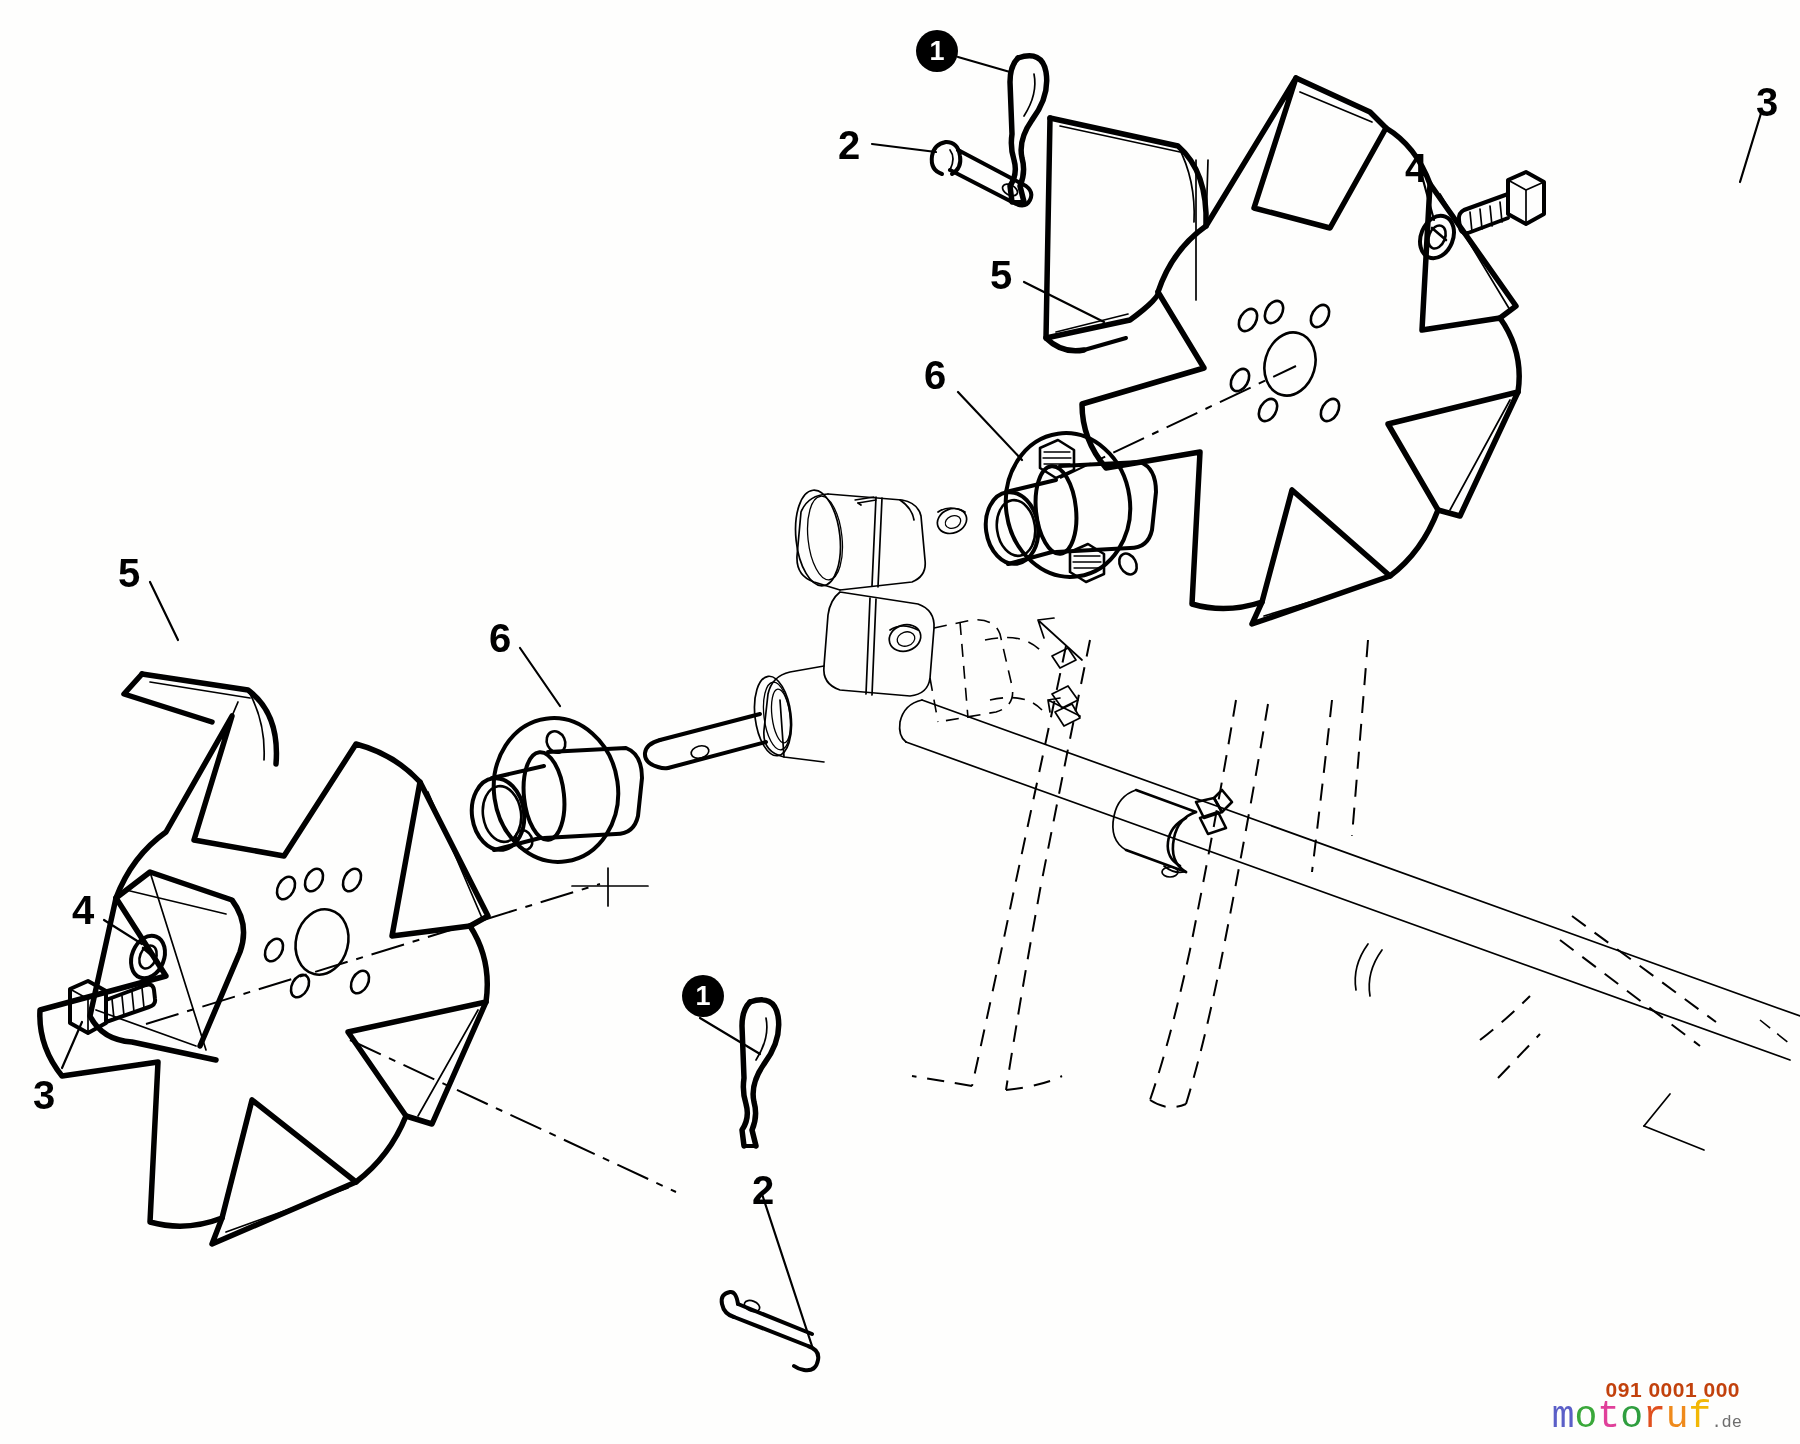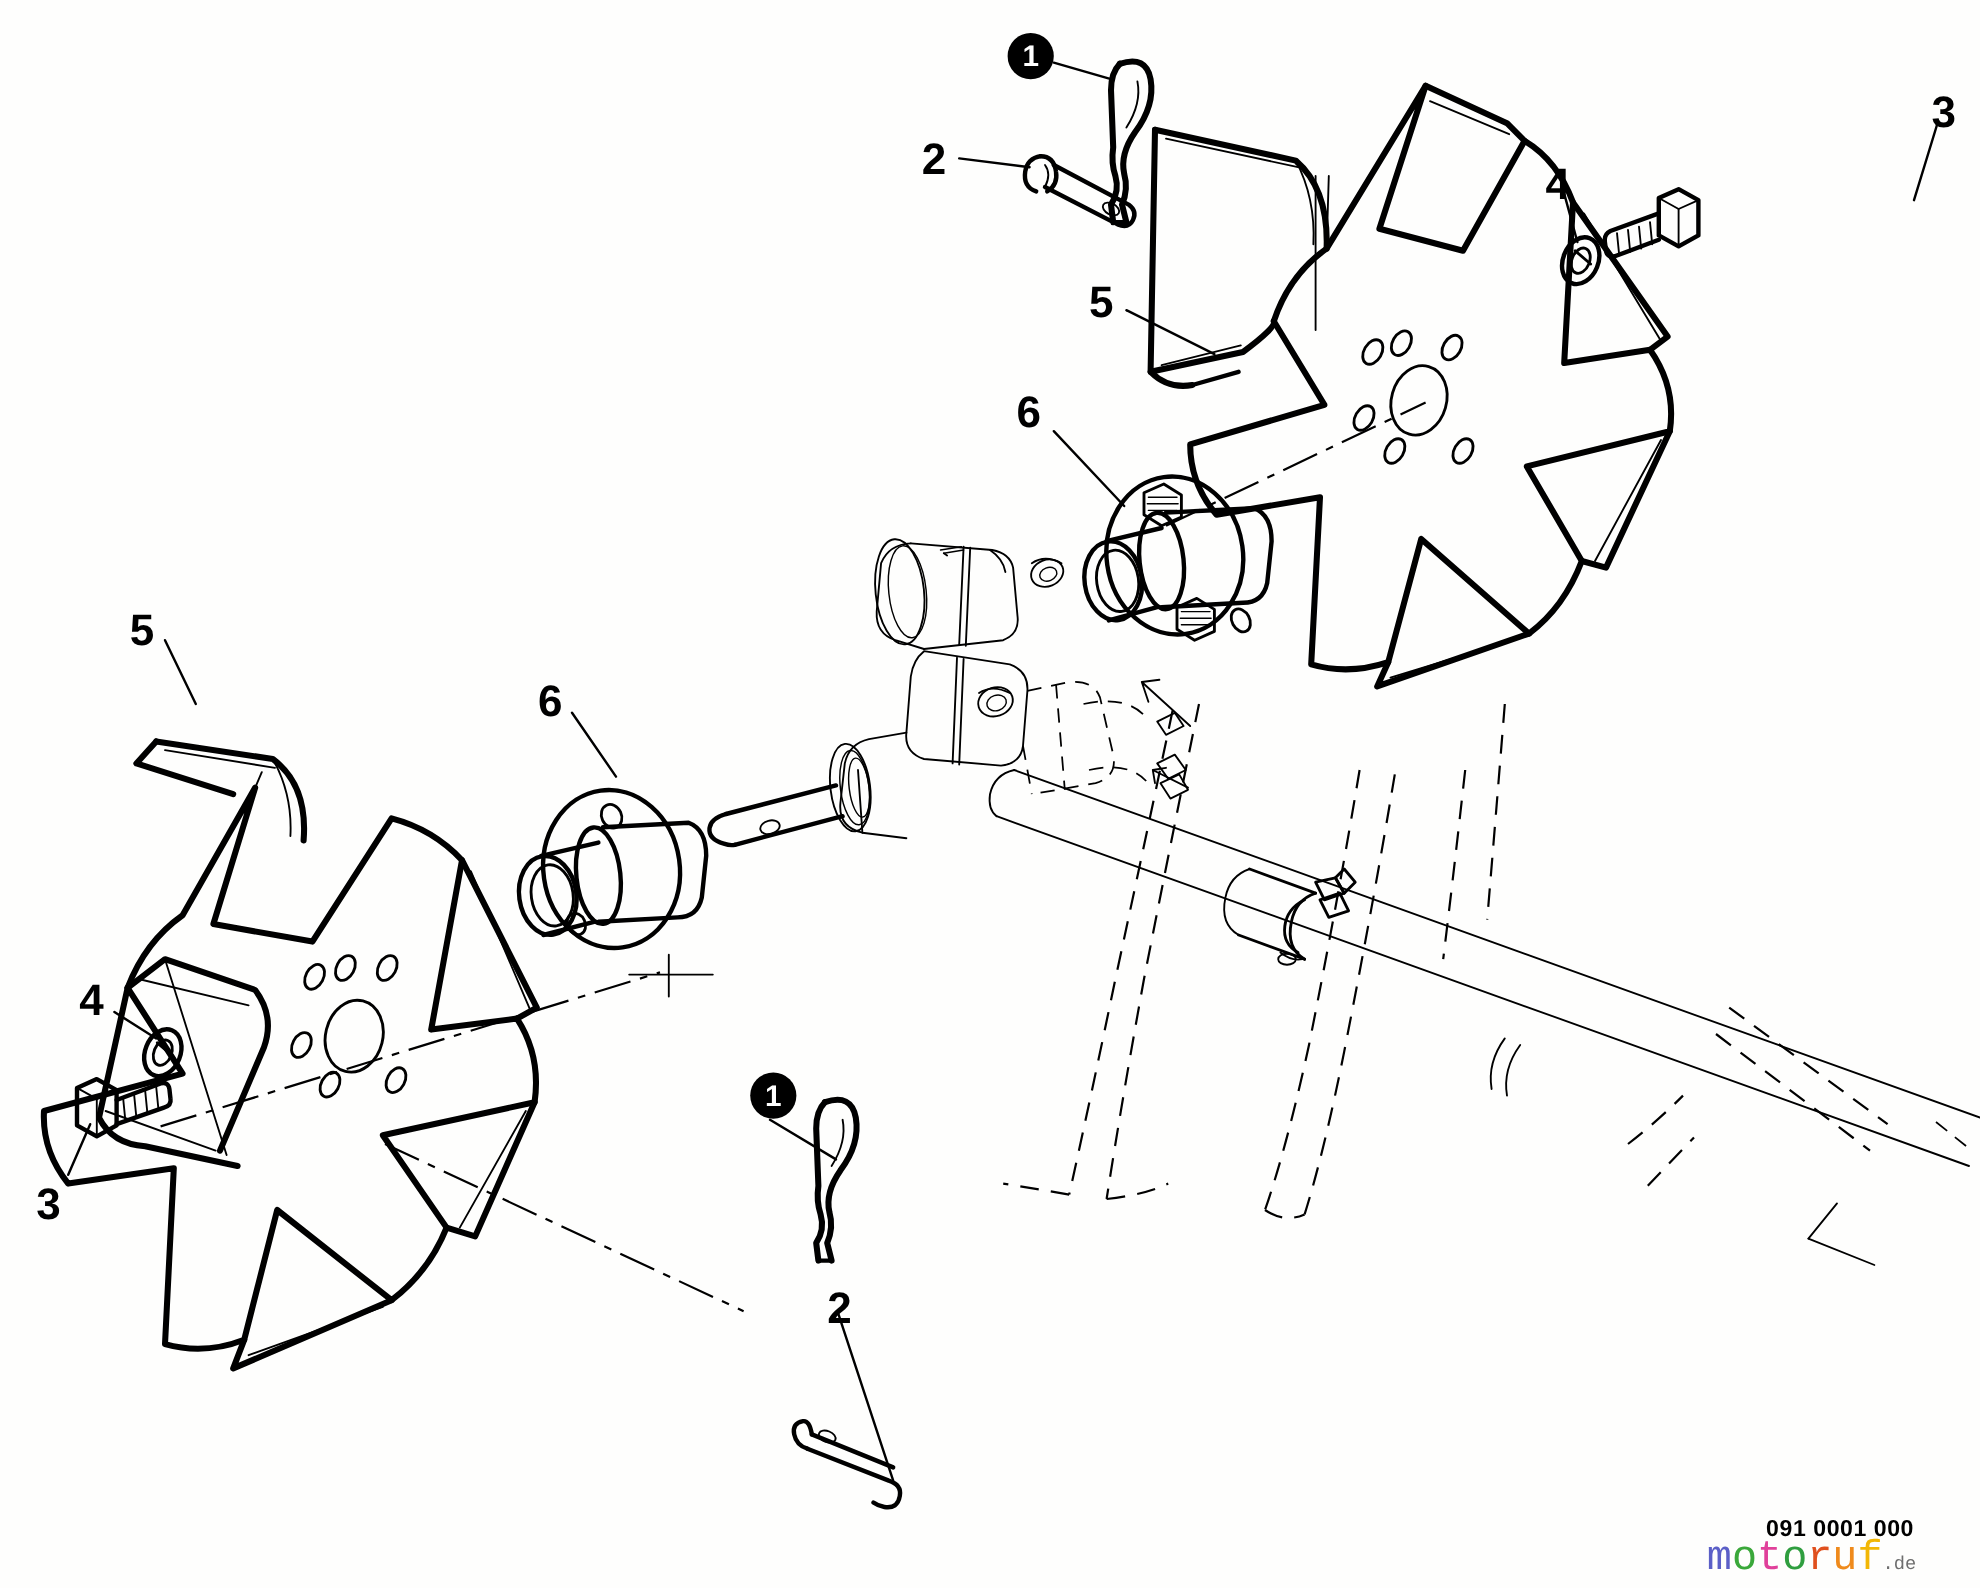--- a/index.html
+++ b/index.html
@@ -51,21 +51,21 @@
     user-select: none;
   }
   #part-number {
     position: absolute;
     right: 60px;
     top: 1378px;
     font-family: "Liberation Sans", sans-serif;
     font-weight: bold;
     font-size: 21px;
     letter-spacing: 0.5px;
-    color: #000000;
+    color: #c2410c;
     user-select: none;
   }
   #brand-logo {
     position: absolute;
     right: 58px;
     top: 1398px;
     font-family: Liberation Mono, monospace;
     font-size: 38px;
     line-height: 1;
     white-space: nowrap;

